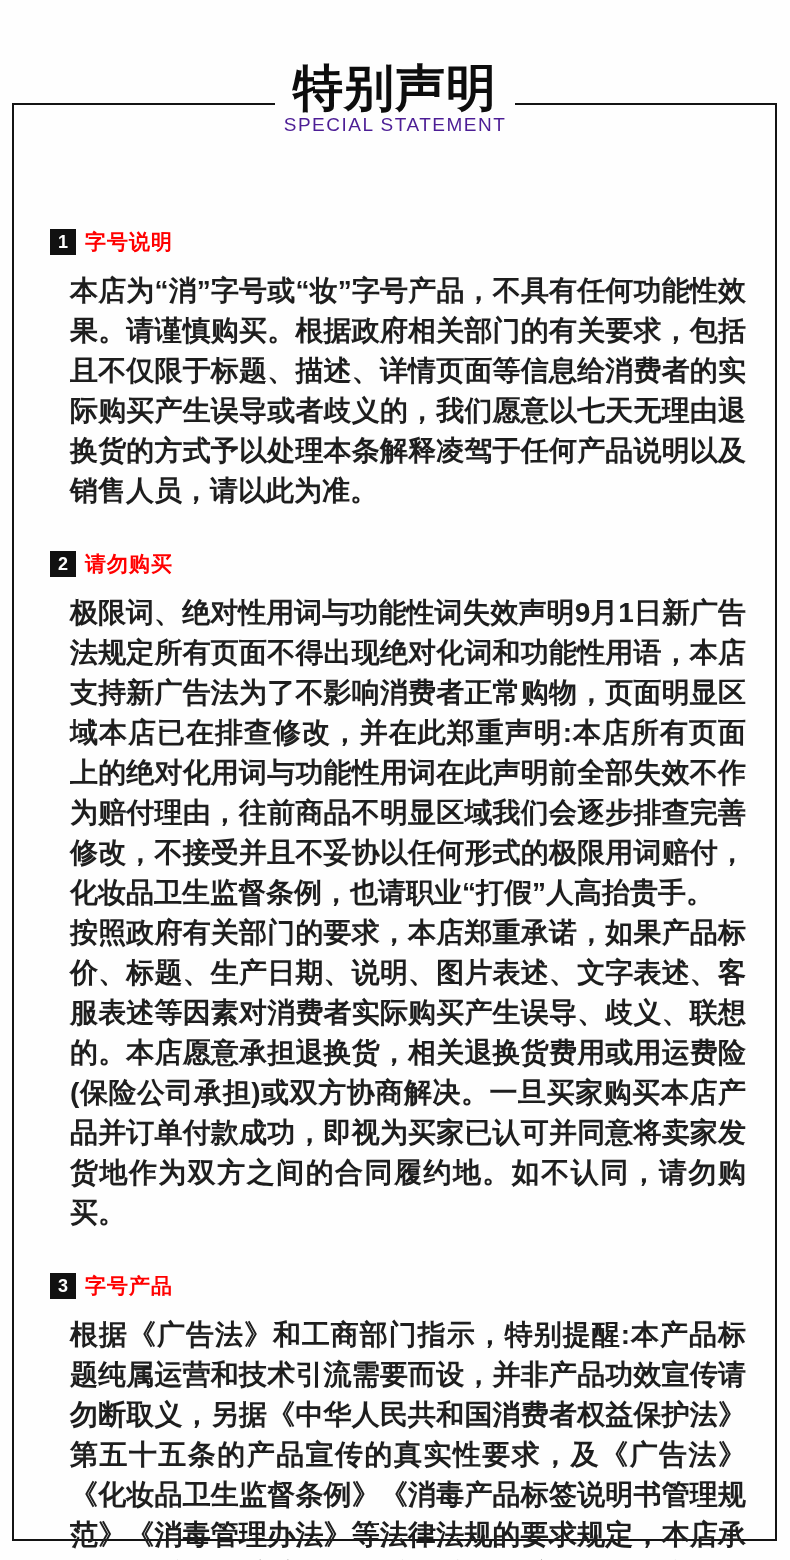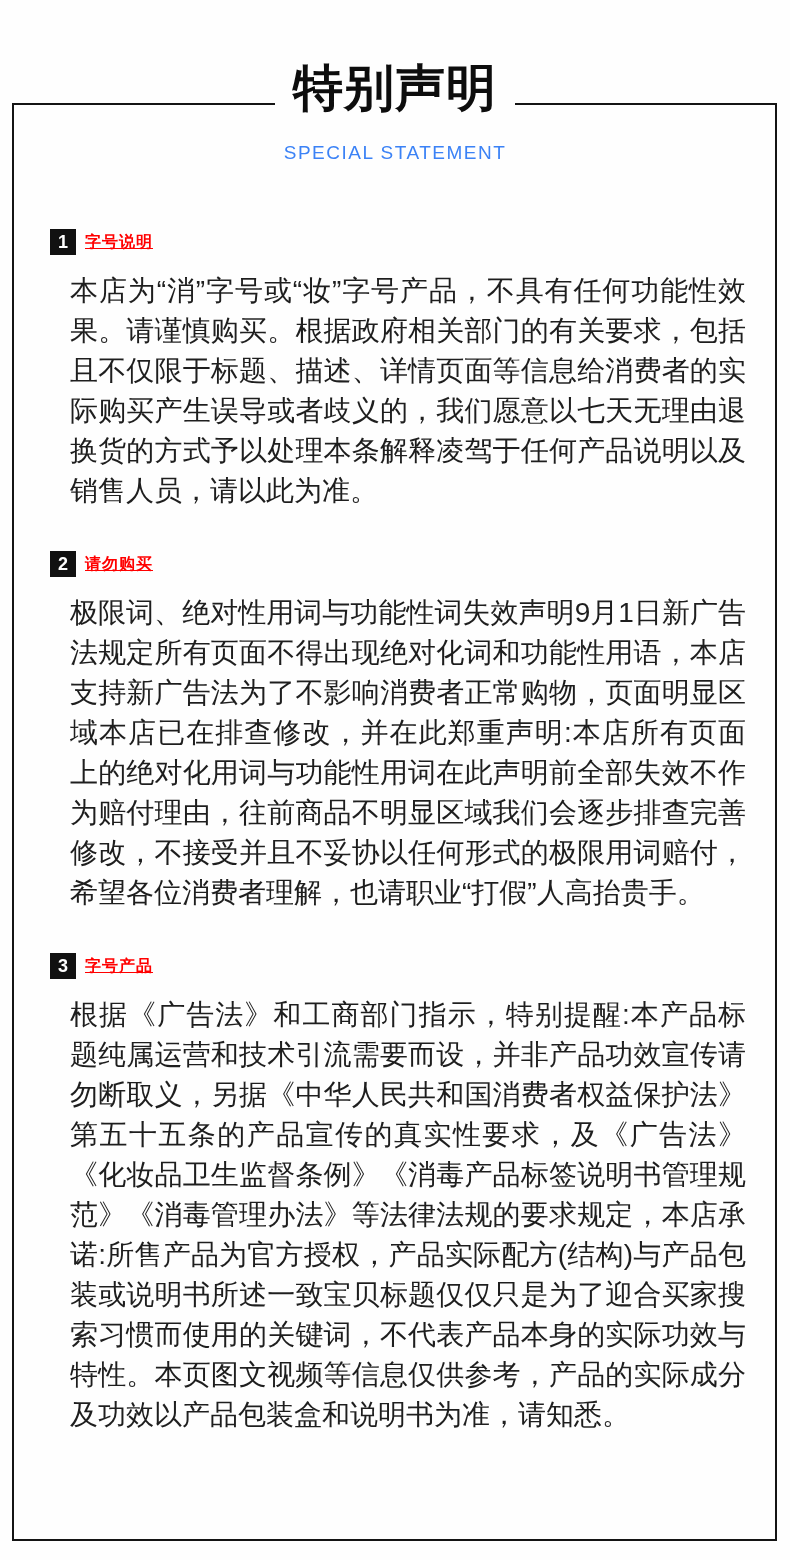--- a/index.html
+++ b/index.html
@@ -26,56 +26,56 @@
     display:inline-block;
     margin:0;
     padding:0 18px;
     background:#fefefe;
     font-size:50px;line-height:52px;
     font-weight:900;
     letter-spacing:1px;
     color:#0d0d0d;
   }
   .page-subtitle{
-    margin-top:28px;
+    margin-top:0;
     font-size:19px;
     letter-spacing:1.5px;
-    color:#3b82f6;
+    color:#4c1d95;
     font-weight:400;
   }
   .content{
     position:absolute;left:70px;top:229px;width:676px;z-index:1;
   }
   .section{margin:0 0 40px 0;}
   .section:last-child{margin-bottom:0;}
   .section-head{
     display:flex;align-items:center;gap:9px;
     height:26px;
     margin-left:-20px; 
   }
   .badge{
     width:26px;height:26px;
     background:#111;color:#fff;
     font-size:18px;font-weight:bold;
     display:flex;align-items:center;justify-content:center;
     flex:0 0 auto;
   }
   .section-heading{
-    font-size:16px;font-weight:bold;
+    font-size:21px;font-weight:bold;
     color:#ff0000;
     letter-spacing:1px;
-    text-decoration:underline;
   }
   .section-body p{
     margin:16px 0 0 0;
     font-size:28px;
     line-height:40px;
     color:#1e1e1e;
     text-align:justify;
     text-justify:inter-ideograph;
+    font-weight:bold;
   }
   .section-body p + p{margin-top:0;}
 </style>
 </head>
 <body>
 
 <div class="page">
 
   <div class="frame"></div>
 
@@ -95,21 +95,22 @@
         <p>本店为“消”字号或“妆”字号产品，不具有任何功能性效果。请谨慎购买。根据政府相关部门的有关要求，包括且不仅限于标题、描述、详情页面等信息给消费者的实际购买产生误导或者歧义的，我们愿意以七天无理由退换货的方式予以处理本条解释凌驾于任何产品说明以及销售人员，请以此为准。</p>
       </div>
     </div>
 
     <div class="section">
       <div class="section-head">
         <div class="badge">2</div>
         <div class="section-heading">请勿购买</div>
       </div>
       <div class="section-body">
-        <p>极限词、绝对性用词与功能性词失效声明9月1日新广告法规定所有页面不得出现绝对化词和功能性用语，本店支持新广告法为了不影响消费者正常购物，页面明显区域本店已在排查修改，并在此郑重声明:本店所有页面上的绝对化用词与功能性用词在此声明前全部失效不作为赔付理由，往前商品不明显区域我们会逐步排查完善修改，不接受并且不妥协以任何形式的极限用词赔付，希望各位消费者理解，也请职业“打假”人高抬贵手。</p>
+        <p>极限词、绝对性用词与功能性词失效声明9月1日新广告法规定所有页面不得出现绝对化词和功能性用语，本店支持新广告法为了不影响消费者正常购物，页面明显区域本店已在排查修改，并在此郑重声明:本店所有页面上的绝对化用词与功能性用词在此声明前全部失效不作为赔付理由，往前商品不明显区域我们会逐步排查完善修改，不接受并且不妥协以任何形式的极限用词赔付，化妆品卫生监督条例，也请职业“打假”人高抬贵手。</p>
+        <p>按照政府有关部门的要求，本店郑重承诺，如果产品标价、标题、生产日期、说明、图片表述、文字表述、客服表述等因素对消费者实际购买产生误导、歧义、联想的。本店愿意承担退换货，相关退换货费用或用运费险(保险公司承担)或双方协商解决。一旦买家购买本店产品并订单付款成功，即视为买家已认可并同意将卖家发货地作为双方之间的合同履约地。如不认同，请勿购买。</p>
       </div>
     </div>
 
     <div class="section">
       <div class="section-head">
         <div class="badge">3</div>
         <div class="section-heading">字号产品</div>
       </div>
       <div class="section-body">
         <p>根据《广告法》和工商部门指示，特别提醒:本产品标题纯属运营和技术引流需要而设，并非产品功效宣传请勿断取义，另据《中华人民共和国消费者权益保护法》第五十五条的产品宣传的真实性要求，及《广告法》《化妆品卫生监督条例》《消毒产品标签说明书管理规范》《消毒管理办法》等法律法规的要求规定，本店承诺:所售产品为官方授权，产品实际配方(结构)与产品包装或说明书所述一致宝贝标题仅仅只是为了迎合买家搜索习惯而使用的关键词，不代表产品本身的实际功效与特性。本页图文视频等信息仅供参考，产品的实际成分及功效以产品包装盒和说明书为准，请知悉。</p>

